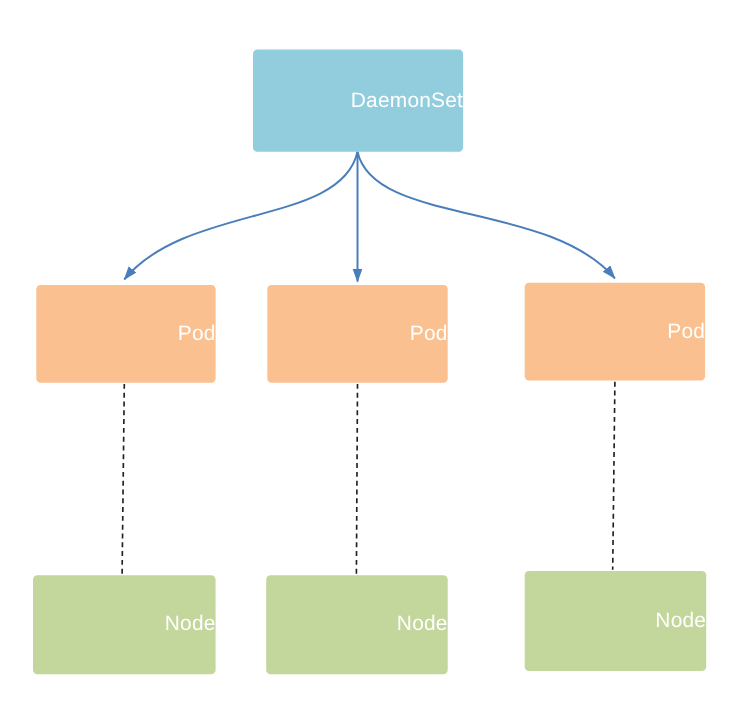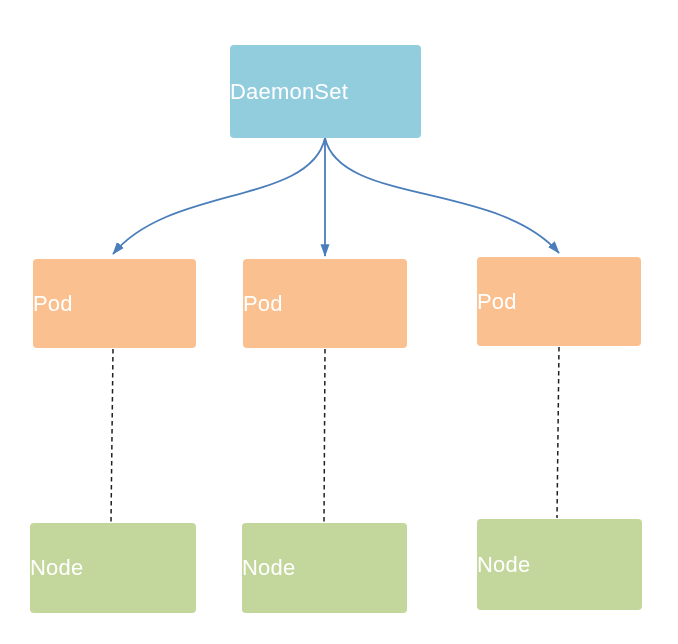--- a/index.html
+++ b/index.html
@@ -37,23 +37,23 @@
     fill: none;
     stroke: var(--dash-color, #1f1f1f);
     stroke-width: 1.5;
     stroke-dasharray: 4.5 3.5;
   }
   .box {
     position: absolute;
     border-radius: 4px;
     display: flex;
     align-items: center;
-    justify-content: flex-start;
+    justify-content: flex-end;
     color: var(--label-color, #ffffff);
-    font-size: 22px;
+    font-size: 19px;
     letter-spacing: 0.2px;
     user-select: none;
   }
   .daemonset-box { left: 230px; top: 45px;  width: 191px; height: 93px; background: var(--daemonset-fill, #92cdde); }
   .pod-box-1     { left: 33px;  top: 259px; width: 163px; height: 89px; background: var(--pod-fill, #fac090); }
   .pod-box-2     { left: 243px; top: 259px; width: 164px; height: 89px; background: var(--pod-fill, #fac090); }
   .pod-box-3     { left: 477px; top: 257px; width: 164px; height: 89px; background: var(--pod-fill, #fac090); }
   .node-box-1    { left: 30px;  top: 523px; width: 166px; height: 90px; background: var(--node-fill, #c3d69b); }
   .node-box-2    { left: 242px; top: 523px; width: 165px; height: 90px; background: var(--node-fill, #c3d69b); }
   .node-box-3    { left: 477px; top: 519px; width: 165px; height: 91px; background: var(--node-fill, #c3d69b); }

